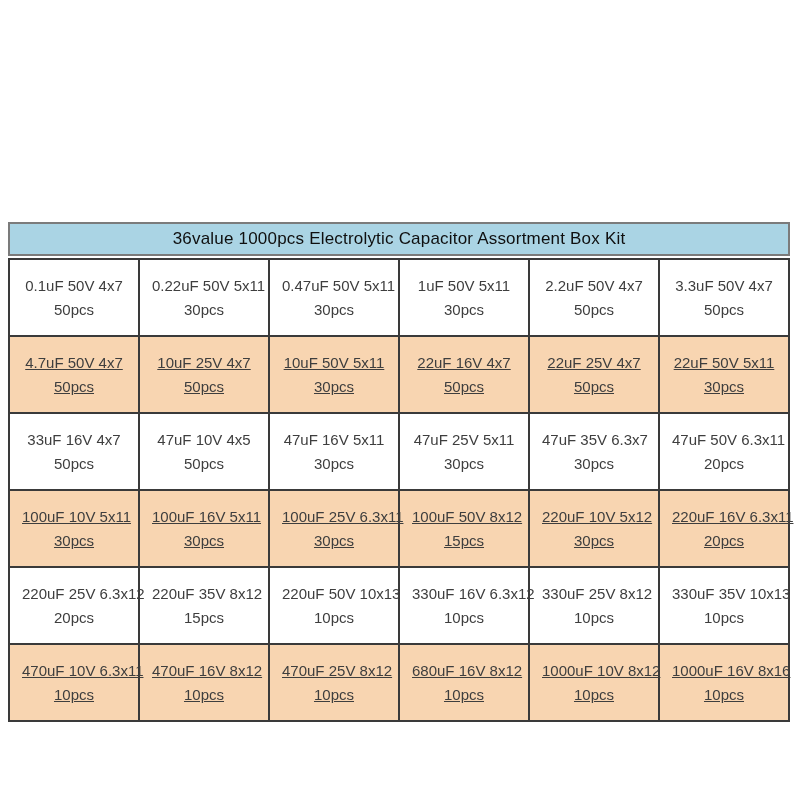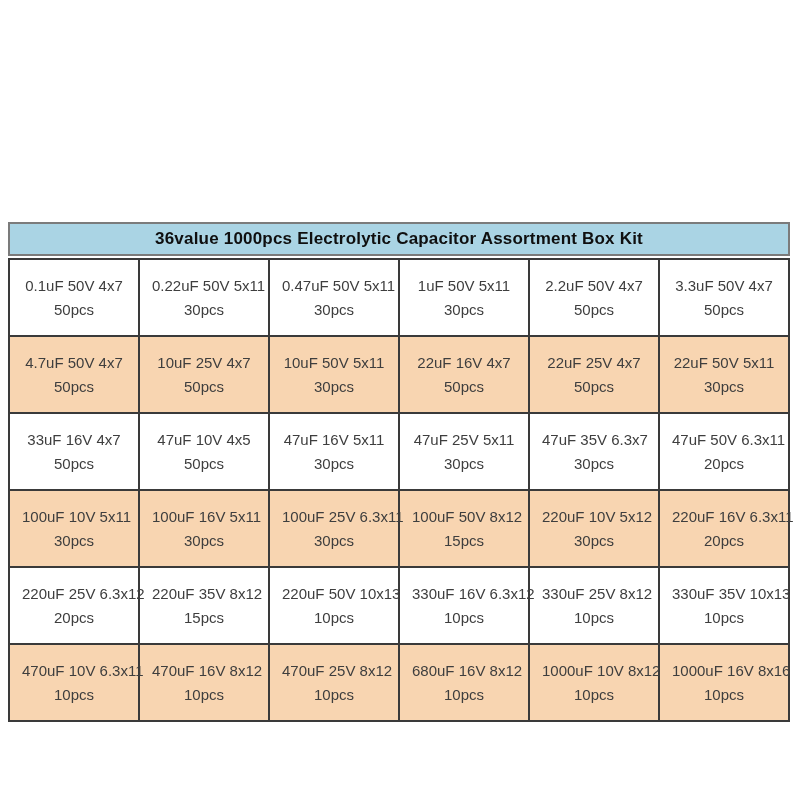--- a/index.html
+++ b/index.html
@@ -18,21 +18,21 @@
   }
   .kit-header {
     box-sizing: border-box;
     height: 34px;
     border: 2px solid var(--header-border, #7b7b7b);
     background: var(--header-bg, #aad4e4);
     color: var(--header-text, #0f0f0f);
     display: flex;
     align-items: center;
     justify-content: center;
-    font-weight: bold;
+    font-weight: normal;
     font-size: 17px;
     letter-spacing: 0.2px;
     margin-bottom: 2px;
   }
   table.kit-table {
     width: 100%;
     border-collapse: collapse;
     table-layout: fixed;
   }
   table.kit-table td {
@@ -41,20 +41,21 @@
     background: var(--row-bg, #ffffff);
     height: 51px;
     padding: 12px;
     text-align: center;
     vertical-align: middle;
     font-size: 15px;
     color: var(--cell-text, #3e3e3e);
   }
   table.kit-table tr.row-alt td {
     background: var(--row-alt-bg, #f8d5b1);
+    text-decoration: underline;
   }
   .spec { margin-bottom: 7px; white-space: nowrap; }
   .qty  { white-space: nowrap; }
 </style>
 </head>
 <body>
 
 <div class="kit">
 
   <div class="kit-header">

